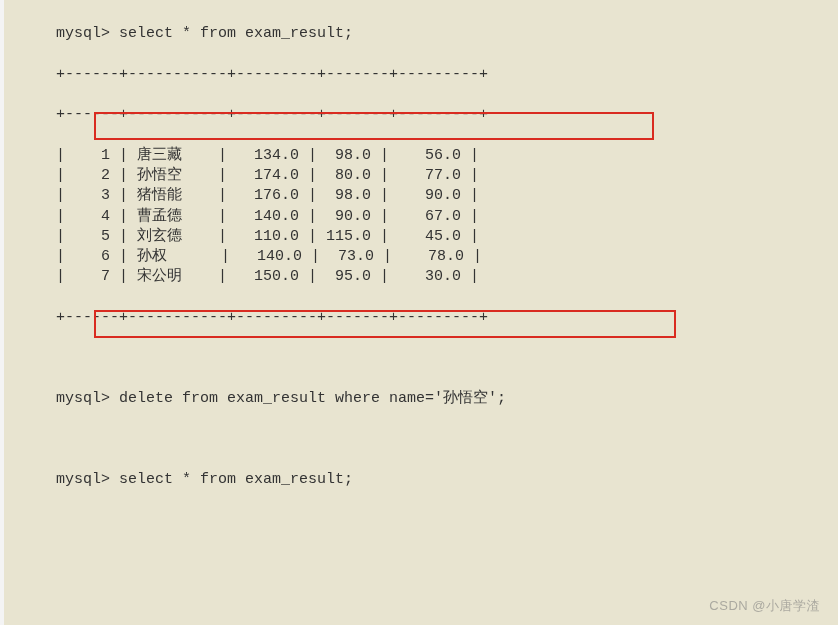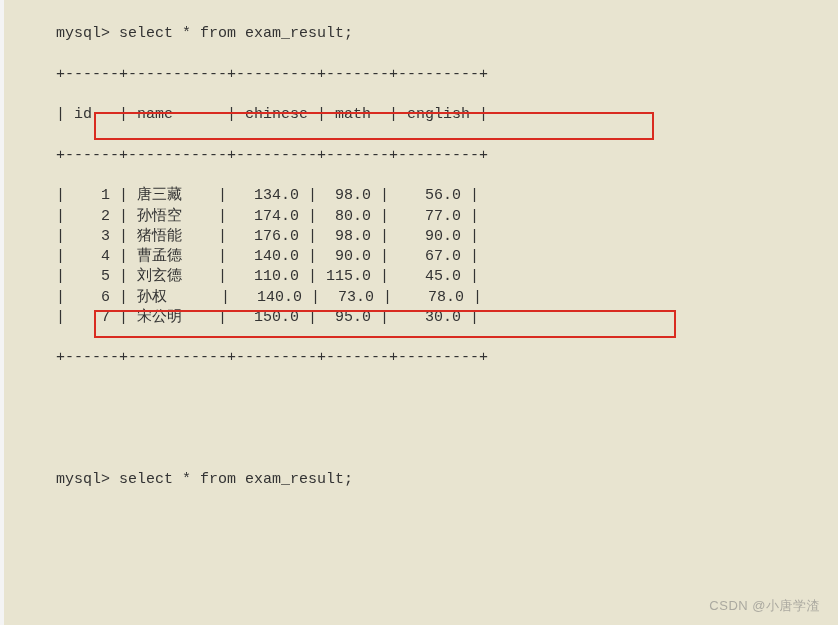--- a/index.html
+++ b/index.html
@@ -59,25 +59,25 @@
   }
 </style>
 </head>
 <body>
 
 <div class="left-strip"></div>
 
 <div class="terminal">
 <span class="line"><span>mysql&gt;</span> <span>select * from exam_result;</span></span>
 <span class="line">+------+-----------+---------+-------+---------+</span>
-<span class="line">| id   | name      | chinese | math  | english |</span>
 <span class="line">+------+-----------+---------+-------+---------+</span>
 <span id="table1-rows"><span class="line">|    1 | 唐三藏    |   134.0 |  98.0 |    56.0 |</span><span class="line">|    2 | 孙悟空    |   174.0 |  80.0 |    77.0 |</span><span class="line">|    3 | 猪悟能    |   176.0 |  98.0 |    90.0 |</span><span class="line">|    4 | 曹孟德    |   140.0 |  90.0 |    67.0 |</span><span class="line">|    5 | 刘玄德    |   110.0 | 115.0 |    45.0 |</span><span class="line">|    6 | 孙权      |   140.0 |  73.0 |    78.0 |</span><span class="line">|    7 | 宋公明    |   150.0 |  95.0 |    30.0 |</span></span>
 <span class="line">+------+-----------+---------+-------+---------+</span>
 <span class="line"> </span>
+<span class="line"><span>mysql&gt;</span> <span>delete from exam_result where name='孙悟空';</span></span>
 <span class="line"> </span>
 <span class="line"><span>mysql&gt;</span> <span>select * from exam_result;</span></span>
 
 
 
 
 
 
 </div>
 

